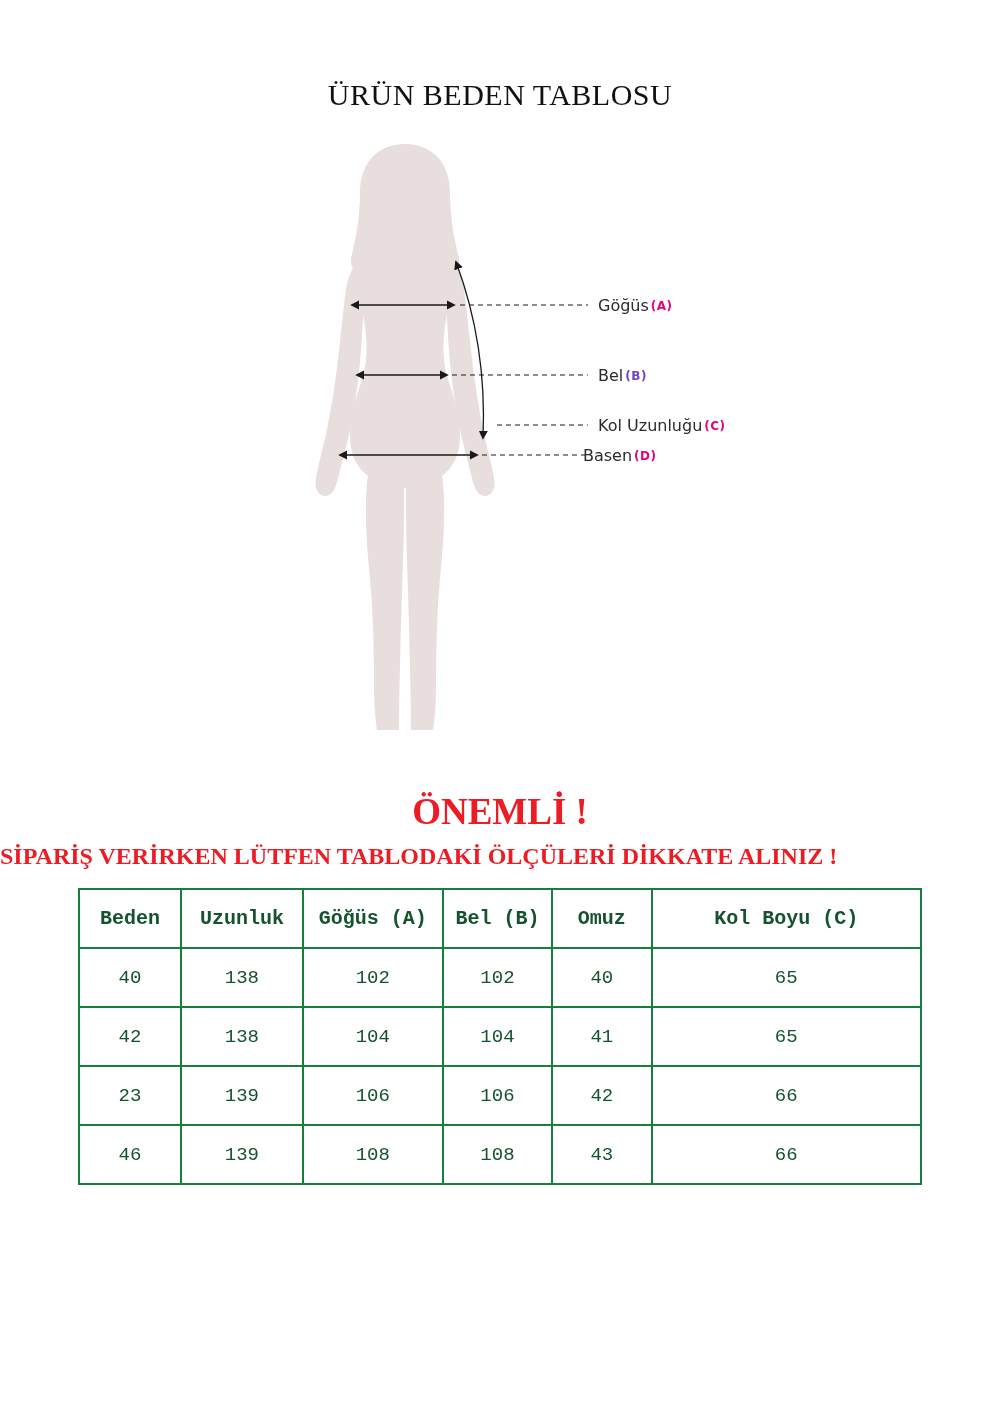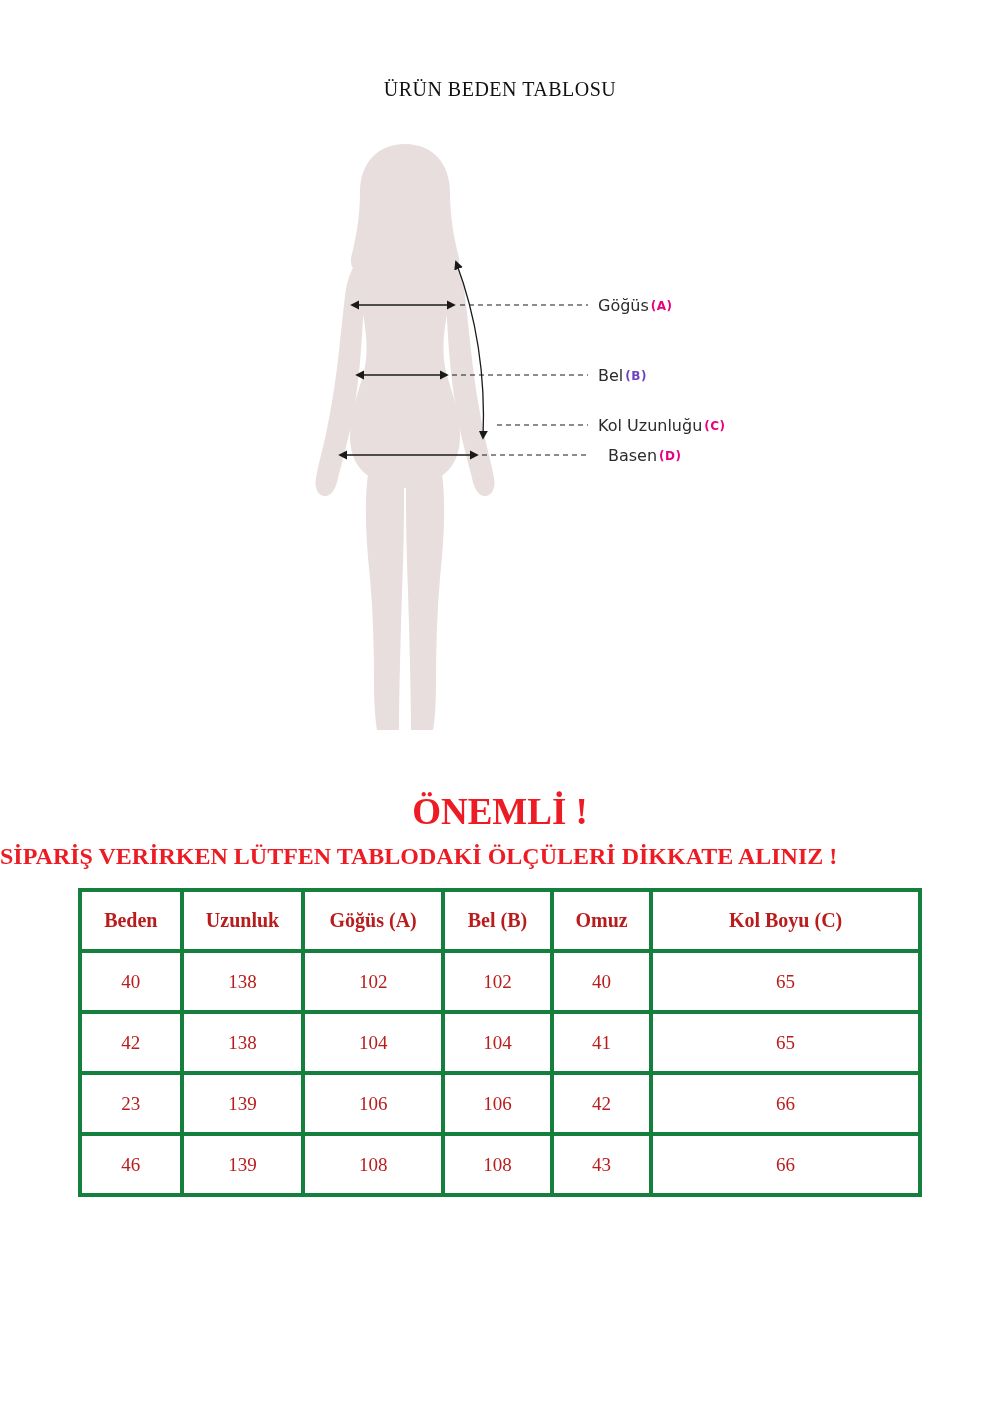--- a/index.html
+++ b/index.html
@@ -14,21 +14,21 @@
     height:1414px;
     background:#ffffff;
     font-family:"DejaVu Sans","Liberation Sans",sans-serif;
     overflow:hidden;
   }
   .title{
     position:absolute;
     top:78px;left:0;width:100%;
     text-align:center;
     font-family:"Liberation Serif",serif;
-    font-size:20px;
+    font-size:30px;
     color:#111111;
     letter-spacing:0.5px;
   }
   .figure-svg{position:absolute;left:0;top:0;}
   .silhouette{fill:var(--silhouette-color);}
   .meas-line{stroke:var(--line-color);stroke-width:1.3;fill:none;}
   .meas-dash{stroke:var(--line-color);stroke-width:1.2;fill:none;stroke-dasharray:5 4;}
   .meas-label{
     position:absolute;
     font-size:16px;
@@ -60,27 +60,27 @@
     color:var(--accent-red);
   }
   table.size-table{
     position:absolute;
     left:78px;top:888px;
     width:844px;
     border-collapse:collapse;
     table-layout:fixed;
   }
   .size-table th,.size-table td{
-    border:4px solid #15803d;
+    border:2px solid #15803d;
     text-align:center;
     vertical-align:middle;
     height:55px;
     font-size:19px;
-    color:#b91c1c;
-    font-family:Liberation Serif, serif;
+    color:#14532d;
+    font-family:Liberation Mono, monospace;
   }
   .size-table th{font-weight:bold;font-size:20px;}
 </style>
 </head>
 <body>
 
 <div class="page">
 
   <div class="title">ÜRÜN BEDEN TABLOSU</div>
 
@@ -141,21 +141,21 @@
 
   <div class="meas-label" style="left:598px;top:296px;">
     <span>Göğüs</span><span class="code" style="color: rgb(230, 0, 126);">(A)</span>
   </div>
   <div class="meas-label" style="left:598px;top:366px;">
     <span>Bel</span><span class="code" style="color: rgb(111, 66, 193);">(B)</span>
   </div>
   <div class="meas-label" style="left:598px;top:416px;">
     <span>Kol Uzunluğu</span><span class="code" style="color: rgb(230, 0, 126);">(C)</span>
   </div>
-  <div class="meas-label" style="left:608px;top:446px;">
+  <div class="meas-label" style="left:583px;top:446px;">
     <span>Basen</span><span class="code" style="color: rgb(230, 0, 126);">(D)</span>
   </div>
 
   <div class="notice-heading">ÖNEMLİ !</div>
   <div class="notice-warning">SİPARİŞ VERİRKEN LÜTFEN TABLODAKİ ÖLÇÜLERİ DİKKATE ALINIZ !</div>
 
   <table class="size-table">
     <colgroup>
       <col style="width:12.1%">
         <col style="width:14.5%">

